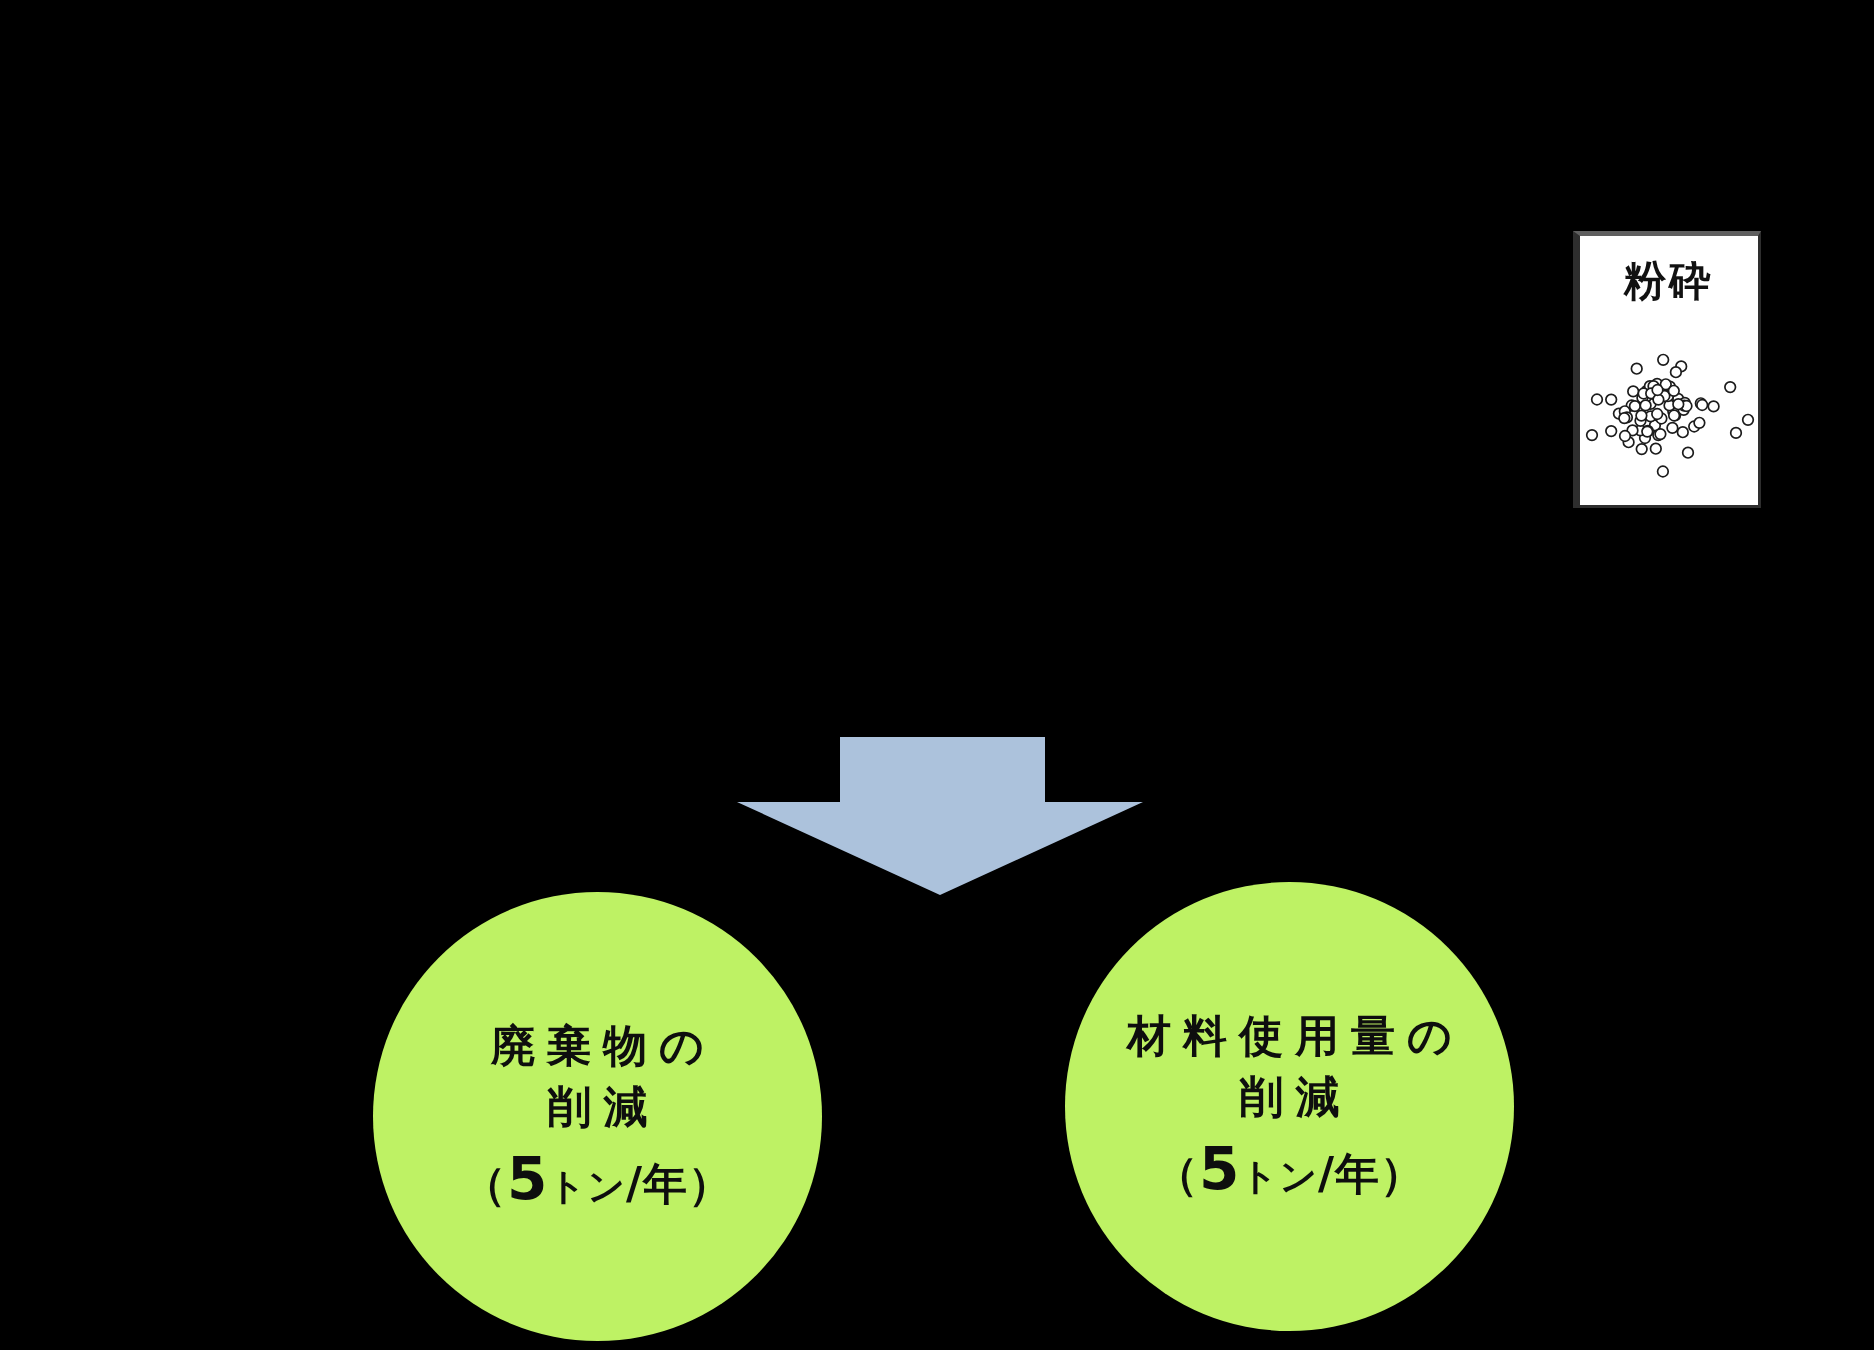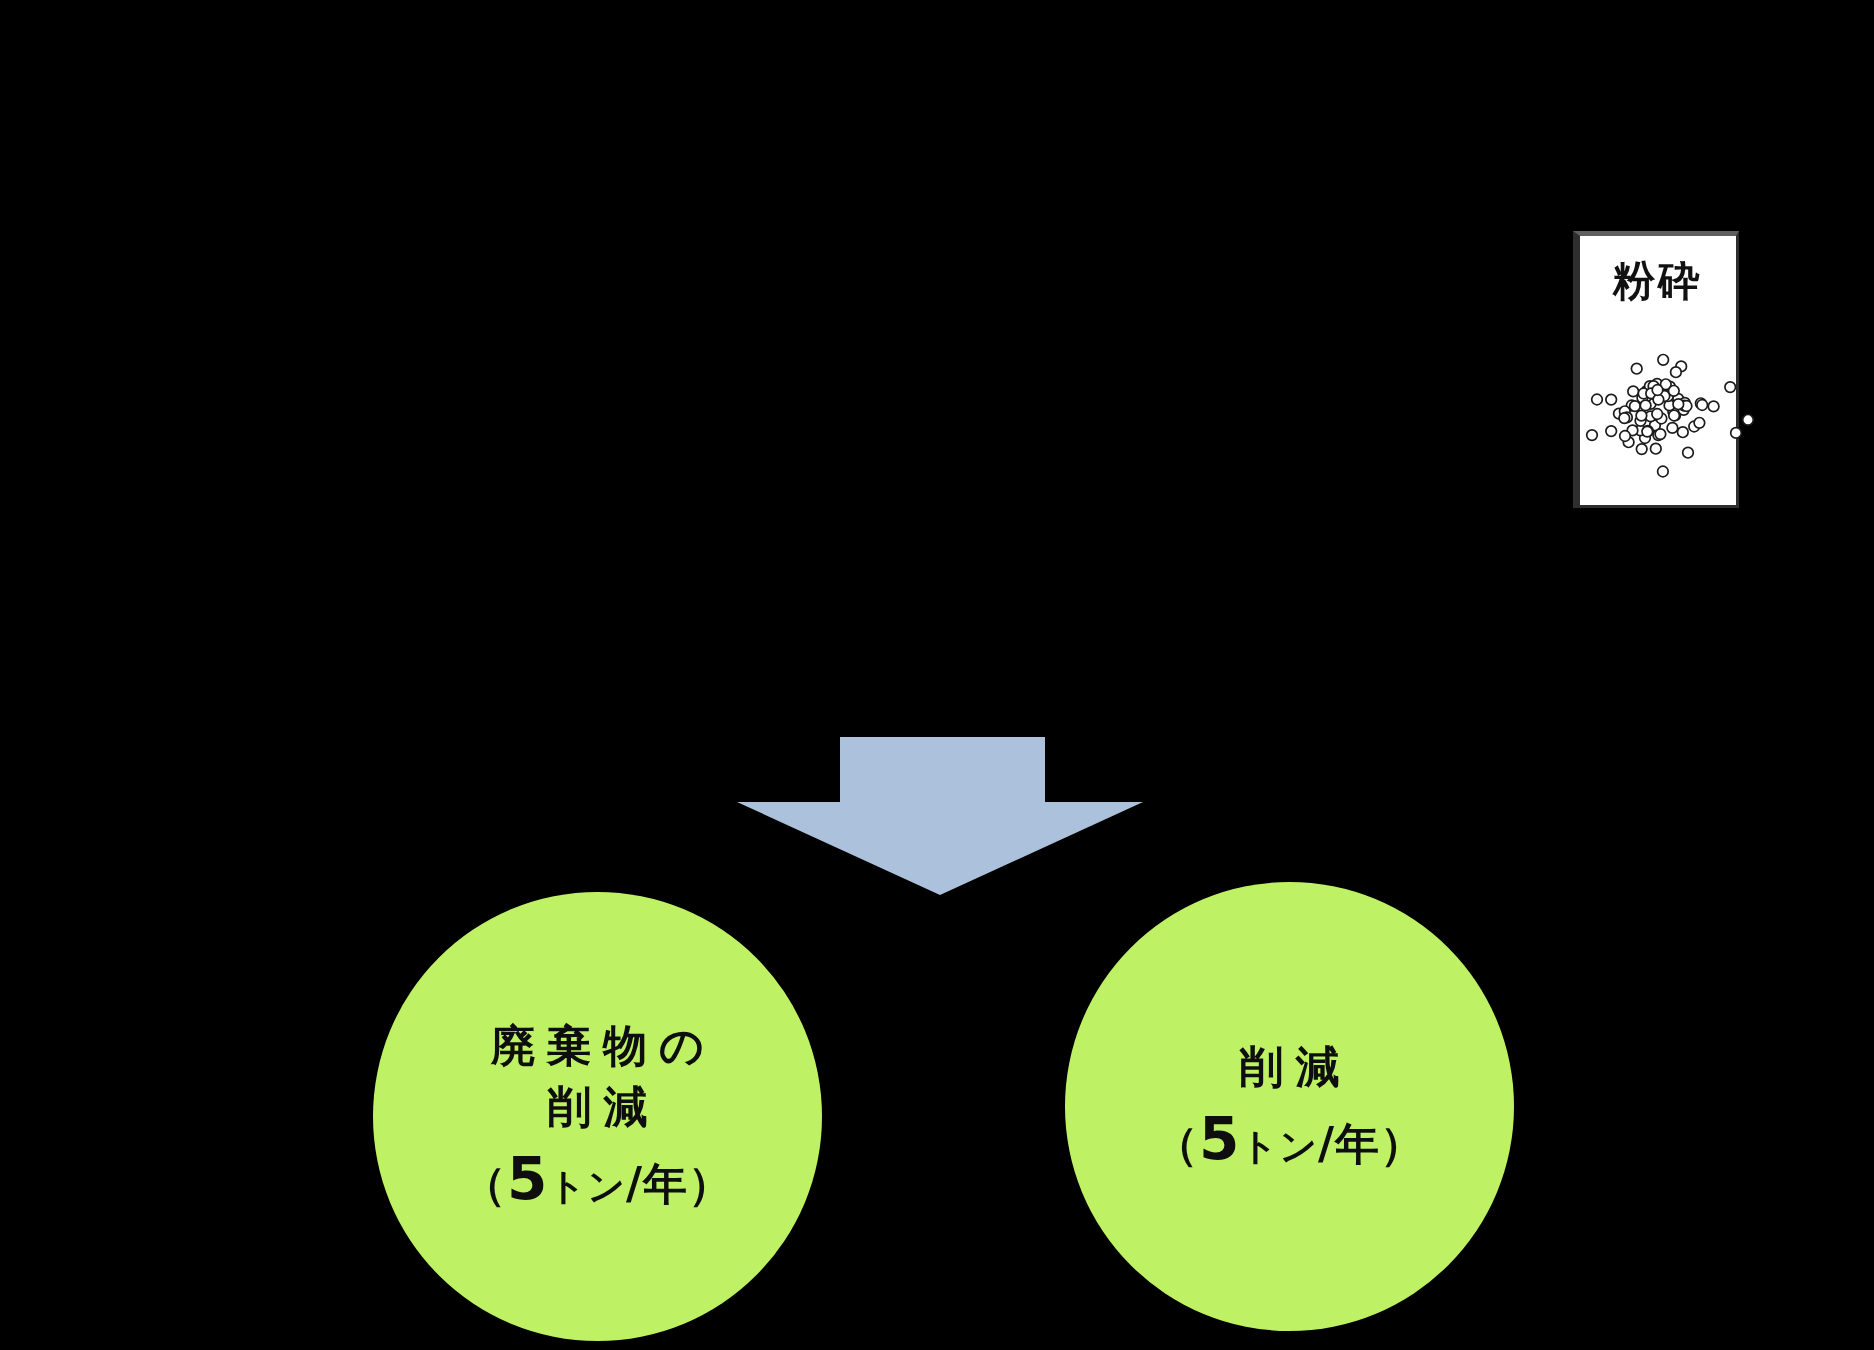--- a/index.html
+++ b/index.html
@@ -14,21 +14,21 @@
     background: #000000;
     overflow: hidden;
     font-family: "DejaVu Sans", "Liberation Sans", sans-serif;
   }
 
   
   .crush-box {
     position: absolute;
     left: 1573px;
     top: 231px;
-    width: 166px;
+    width: 188px;
     height: 277px;
     background: #ffffff;
     border: 3px solid #2e2e2e;
     border-left-width: 7px;
     border-top: 5px solid #5f5f5f;
     box-sizing: border-box;
   }
   .crush-label {
     margin-top: 24px;
     text-align: center;
@@ -195,20 +195,21 @@
       <div class="line-kanji">廃棄物の</div>
       <div class="line-kanji">削減</div>
       <div class="line-amount">
         <span>（</span><span class="value">5</span><span class="unit">トン</span><span>/年</span><span>）</span>
       </div>
     </div>
   </div>
 
   <div class="circle circle-right">
     <div class="circle-text">
+      <div class="line-kanji">材料使用量の</div>
       <div class="line-kanji">削減</div>
       <div class="line-amount">
         <span>（</span><span class="value">5</span><span class="unit">トン</span><span>/年</span><span>）</span>
       </div>
     </div>
   </div>
 
 </div>
 
 </body></html>

